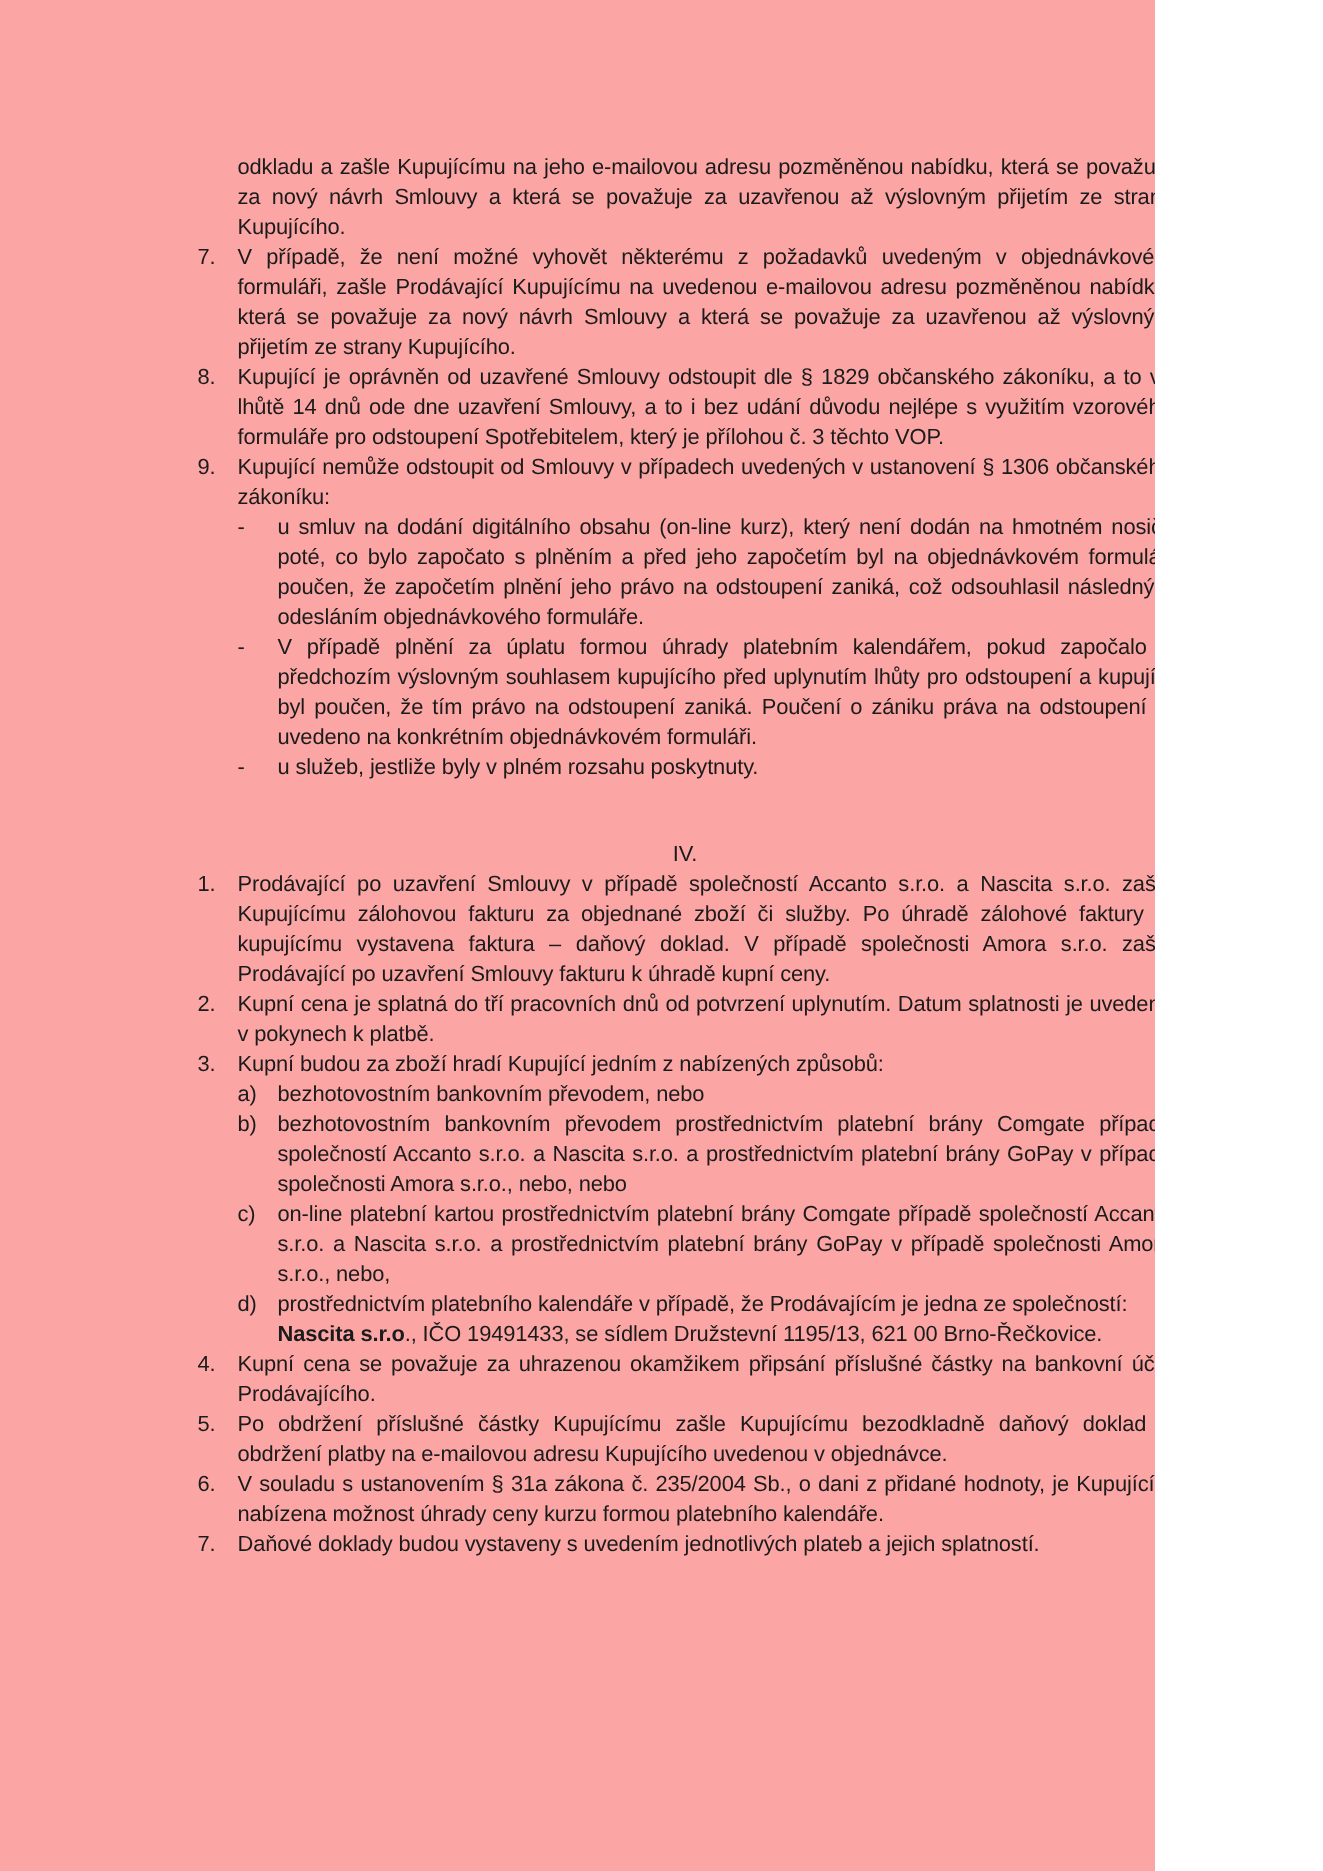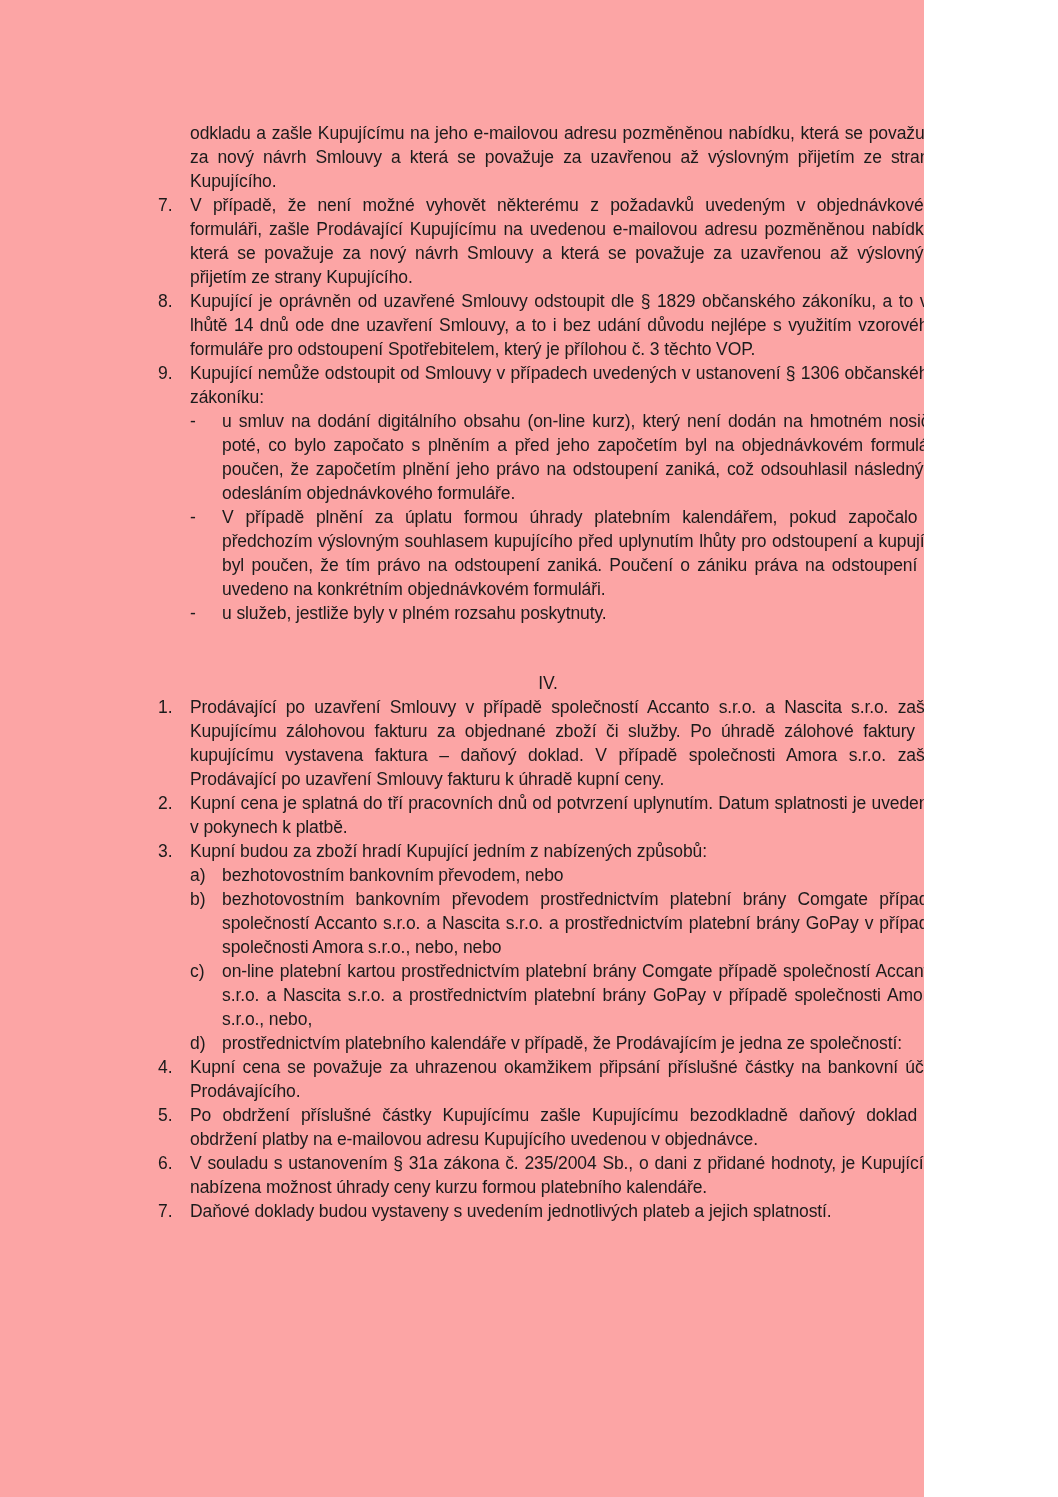--- a/index.html
+++ b/index.html
@@ -114,20 +114,21 @@
         <span class="body">bezhotovostním bankovním převodem prostřednictvím platební brány Comgate případě společností Accanto s.r.o. a Nascita s.r.o. a prostřednictvím platební brány GoPay v případě společnosti Amora s.r.o., nebo, nebo</span>
       </div>
       <div class="row sub">
         <span class="marker">c)</span>
         <span class="body">on-line platební kartou prostřednictvím platební brány Comgate případě společností Accanto s.r.o. a Nascita s.r.o. a prostřednictvím platební brány GoPay v případě společnosti Amora s.r.o., nebo,</span>
       </div>
       <div class="row sub">
         <span class="marker">d)</span>
         <span class="body">prostřednictvím platebního kalendáře v případě, že Prodávajícím je jedna ze společností:</span>
       </div>
+      <div class="company"><span class="seg-bold">Nascita s.r.o</span><span class="seg">., IČO 19491433, se sídlem Družstevní 1195/13, 621 00 Brno-Řečkovice.</span></div>
       <div class="row">
         <span class="marker">4.</span>
         <span class="body">Kupní cena se považuje za uhrazenou okamžikem připsání příslušné částky na bankovní účet Prodávajícího.</span>
       </div>
       <div class="row">
         <span class="marker">5.</span>
         <span class="body">Po obdržení příslušné částky Kupujícímu zašle Kupujícímu bezodkladně daňový doklad o obdržení platby na e-mailovou adresu Kupujícího uvedenou v objednávce.</span>
       </div>
       <div class="row">
         <span class="marker">6.</span>

